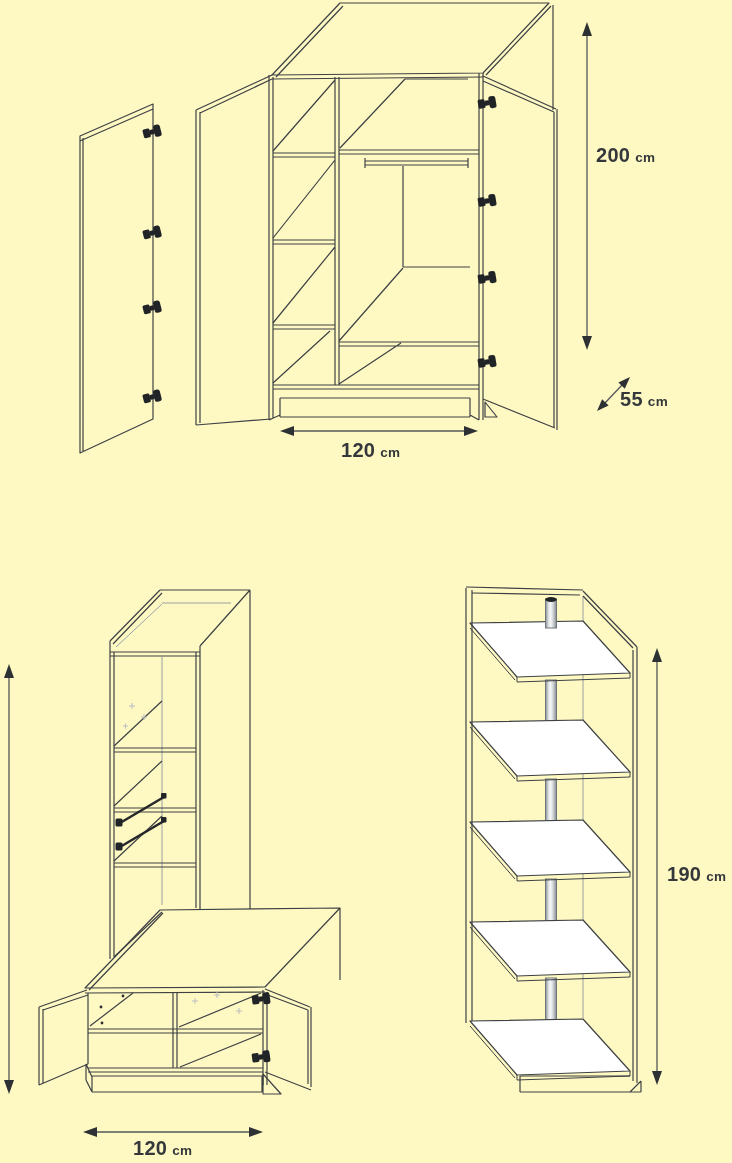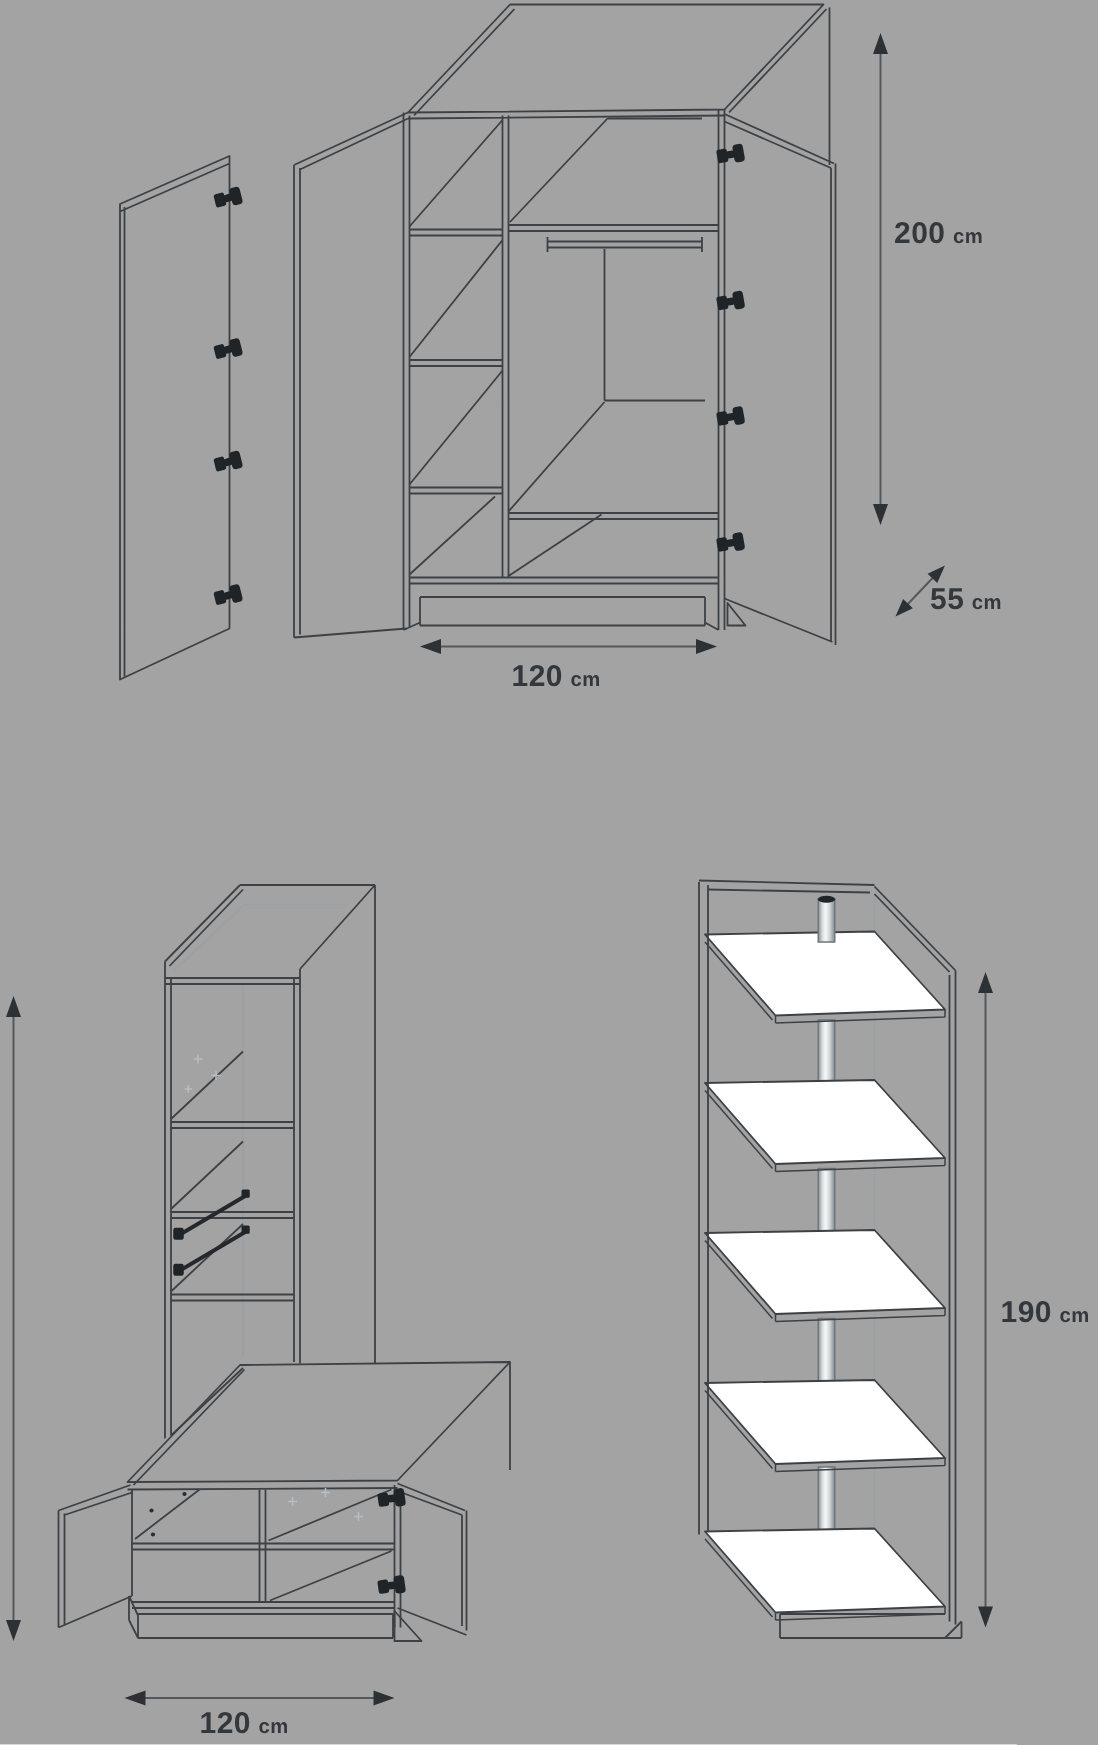--- a/index.html
+++ b/index.html
@@ -1,17 +1,17 @@
 <!DOCTYPE html>
 <html><head>
 <meta charset="utf-8">
 <style>
   html,body { margin:0; padding:0; background:#ffffff; }
   .canvas {
-    position:relative; width:732px; height:1163px; background:#a3a3a3;
+    position:relative; width:732px; height:1163px; background:#fef9c3;
     font-family:"Liberation Sans", sans-serif; overflow:hidden;
   }
   svg { position:absolute; left:0; top:0; }
   .ln   { stroke:#3e4144; stroke-width:1.2; fill:none; stroke-linejoin:round; }
   .lnth { stroke:#3e4144; stroke-width:1;   fill:none; }
   .lt   { stroke:#9aa0a4; stroke-width:1;   fill:none; }
   .sp   { stroke:#b9bec2; stroke-width:1;   fill:none; }
   .dimln{ stroke:#54575a; stroke-width:1.3; fill:none; }
   .head { fill:#2e3134; stroke:none; }
   .hw   { fill:#212427; stroke:none; }

